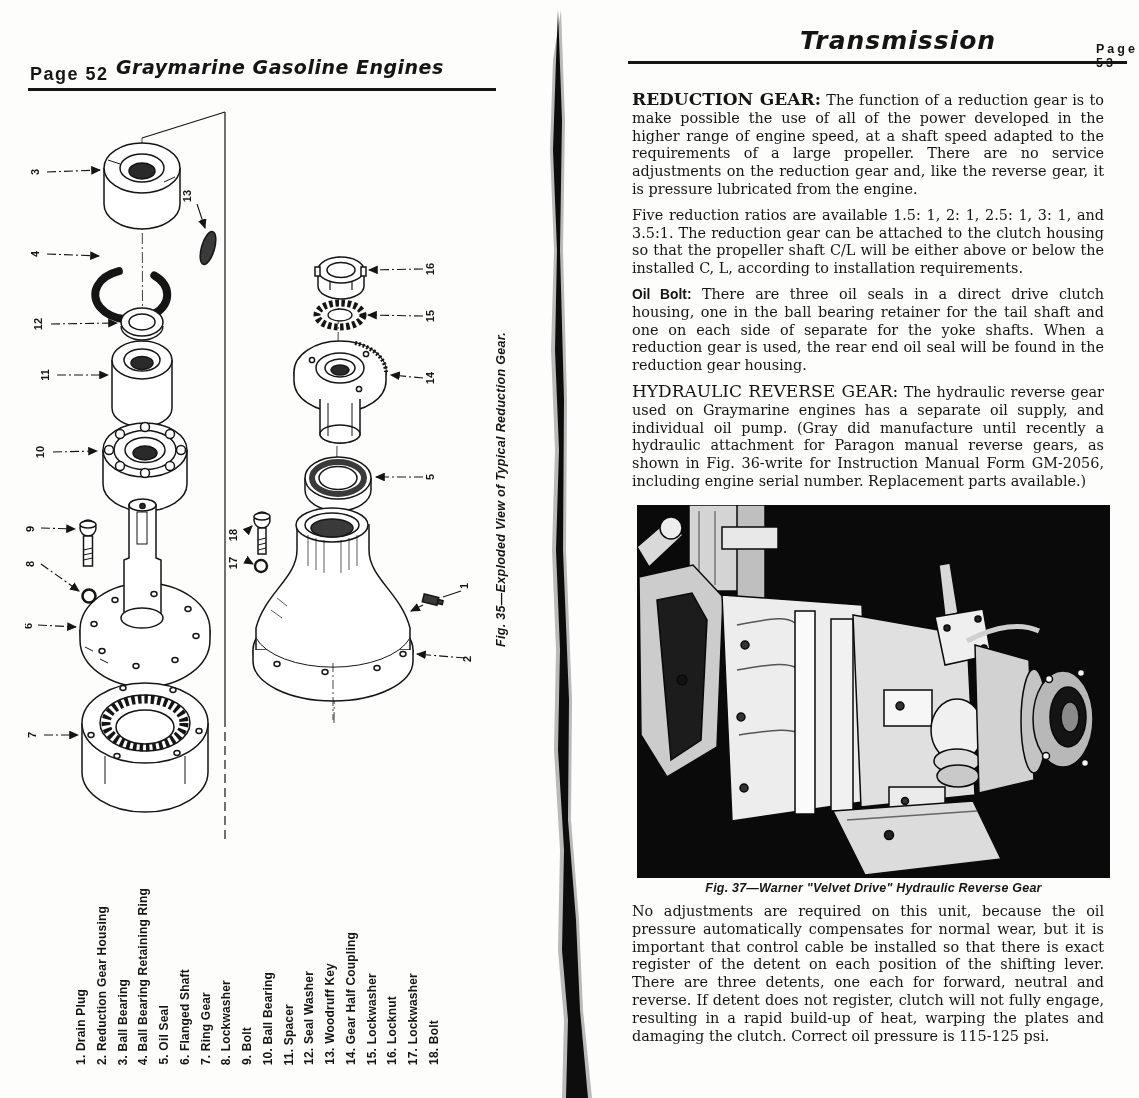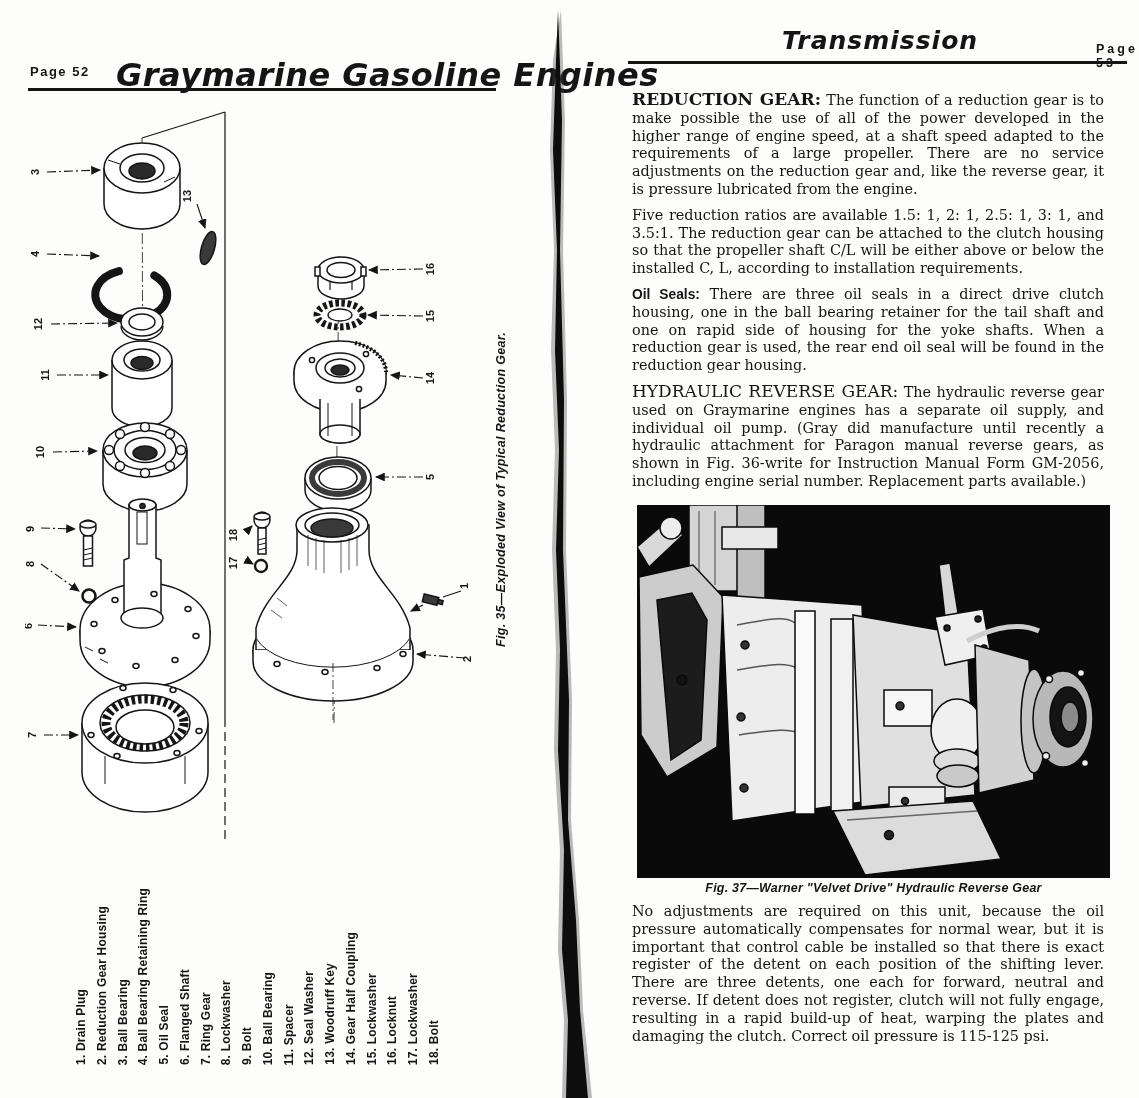--- a/index.html
+++ b/index.html
@@ -1,22 +1,22 @@
 <!DOCTYPE html>
 <html><head>
 <meta charset="utf-8">
 <style>
   html,body{margin:0;padding:0;background:#ffffff;}
   #canvas{position:relative;width:1139px;height:1098px;background:#fdfdfc;overflow:hidden;
           font-family:"Liberation Sans",sans-serif;color:#151515;}
   .abs{position:absolute;}
   .vtext{writing-mode:vertical-rl;transform:rotate(180deg);white-space:nowrap;display:block;}
   
-  .lp-pagenum{font-weight:bold;font-size:13px;letter-spacing:1.5px;}
-  .lp-title{font-weight:bold;font-style:italic;font-size:32px;letter-spacing:0.5px;
+  .lp-pagenum{font-weight:bold;font-size:18px;letter-spacing:1.5px;}
+  .lp-title{font-weight:bold;font-style:italic;font-size:19px;letter-spacing:0.5px;
             font-family:"DejaVu Sans","Liberation Sans",sans-serif;}
   .rule{background:#151515;}
   .parts-list{display:flex;align-items:flex-end;justify-content:space-between;}
   .part-item{font-weight:bold;font-size:12px;letter-spacing:0.2px;line-height:15px;}
   .fig35{font-weight:bold;font-style:italic;font-size:12.5px;letter-spacing:0.3px;}
   
   .rp-title{font-weight:bold;font-style:italic;font-size:25px;letter-spacing:1px;
             font-family:"DejaVu Sans","Liberation Sans",sans-serif;}
   .rp-pagenum{font-weight:bold;font-size:12.5px;letter-spacing:3px;}
   .rp-text{font-family:"DejaVu Serif","Liberation Serif",serif;font-size:14.4px;line-height:17.8px;text-align:justify;}
@@ -293,28 +293,28 @@
     <span class="vtext part-item">16. Locknut</span>
     <span class="vtext part-item">17. Lockwasher</span>
     <span class="vtext part-item">18. Bolt</span>
   </div>
 
   <svg class="abs" style="left:546px;top:0;" width="56" height="1098" viewBox="0 0 56 1098">
     <polygon fill="#3d3d3d" opacity="0.35" points="15,10 19,120 17,250 21,400 20,550 26,700 25,820 33,920 37,1010 46,1098 16,1098 18,1020 12,950 14,850 8,750 10,650 6,550 9,450 5,350 8,250 4,150 7,60"></polygon>
     <polygon fill="#0d0d0d" points="12,10 16,120 14,250 18,400 17,550 23,700 22,820 30,920 34,1010 42,1098 20,1098 22,1020 16,950 18,850 12,750 14,650 10,550 13,450 9,350 11,250 7,150 10,60"></polygon>
   </svg>
 
-  <span class="abs rp-title" style="left:782px;top:26px;">Transmission</span>
+  <span class="abs rp-title" style="left:800px;top:26px;">Transmission</span>
   <span class="abs rp-pagenum" style="left:1096px;top:42px;">Page 53</span>
   <div class="abs rule" style="left:628px;top:61px;width:499px;height:2.5px;"></div>
 
   <div class="abs rp-text" style="left:632px;top:91px;width:472px;">
     <p><span class="lead-caps" style="font-weight:bold;">REDUCTION GEAR:</span> <span>The function of a reduction gear is to make possible the use of all of the power developed in the higher range of engine speed, at a shaft speed adapted to the requirements of a large propeller. There are no service adjustments on the reduction gear and, like the reverse gear, it is pressure lubricated from the engine.</span></p>
     <p><span>Five reduction ratios are available 1.5: 1, 2: 1, 2.5: 1, 3: 1, and 3.5:1. The reduction gear can be attached to the clutch housing so that the propeller shaft C/L will be either above or below the installed C, L, according to installation requirements.</span></p>
-    <p><span class="lead-gothic">Oil Seals:</span> <span>There are three oil seals in a direct drive clutch housing, one in the ball bearing retainer for the tail shaft and one on rapid side of housing for the yoke shafts. When a reduction gear is used, the rear end oil seal will be found in the reduction gear housing.</span></p>
+    <p><span class="lead-gothic">Oil Bolt:</span> <span>There are three oil seals in a direct drive clutch housing, one in the ball bearing retainer for the tail shaft and one on each side of separate for the yoke shafts. When a reduction gear is used, the rear end oil seal will be found in the reduction gear housing.</span></p>
     <p><span class="lead-caps">HYDRAULIC REVERSE GEAR:</span> <span>The hydraulic reverse gear used on Graymarine engines has a separate oil supply, and individual oil pump. (Gray did manufacture until recently a hydraulic attachment for Paragon manual reverse gears, as shown in Fig. 36-write for Instruction Manual Form GM-2056, including engine serial number. Replacement parts available.)</span></p>
   </div>
 
   <svg class="abs" style="left:637px;top:505px;" width="473" height="373" viewBox="0 0 473 373">
     <rect x="0" y="0" width="473" height="373" fill="#0a0a0a"></rect>
     <g stroke="#0a0a0a" stroke-width="1.5">
 
       <polygon points="0,42 30,16 46,30 12,62" fill="#d9d9d9"></polygon>
       <circle cx="34" cy="23" r="11" fill="#ededed"></circle>
       <rect x="52" y="0" width="55" height="86" fill="#d4d4d4"></rect>

